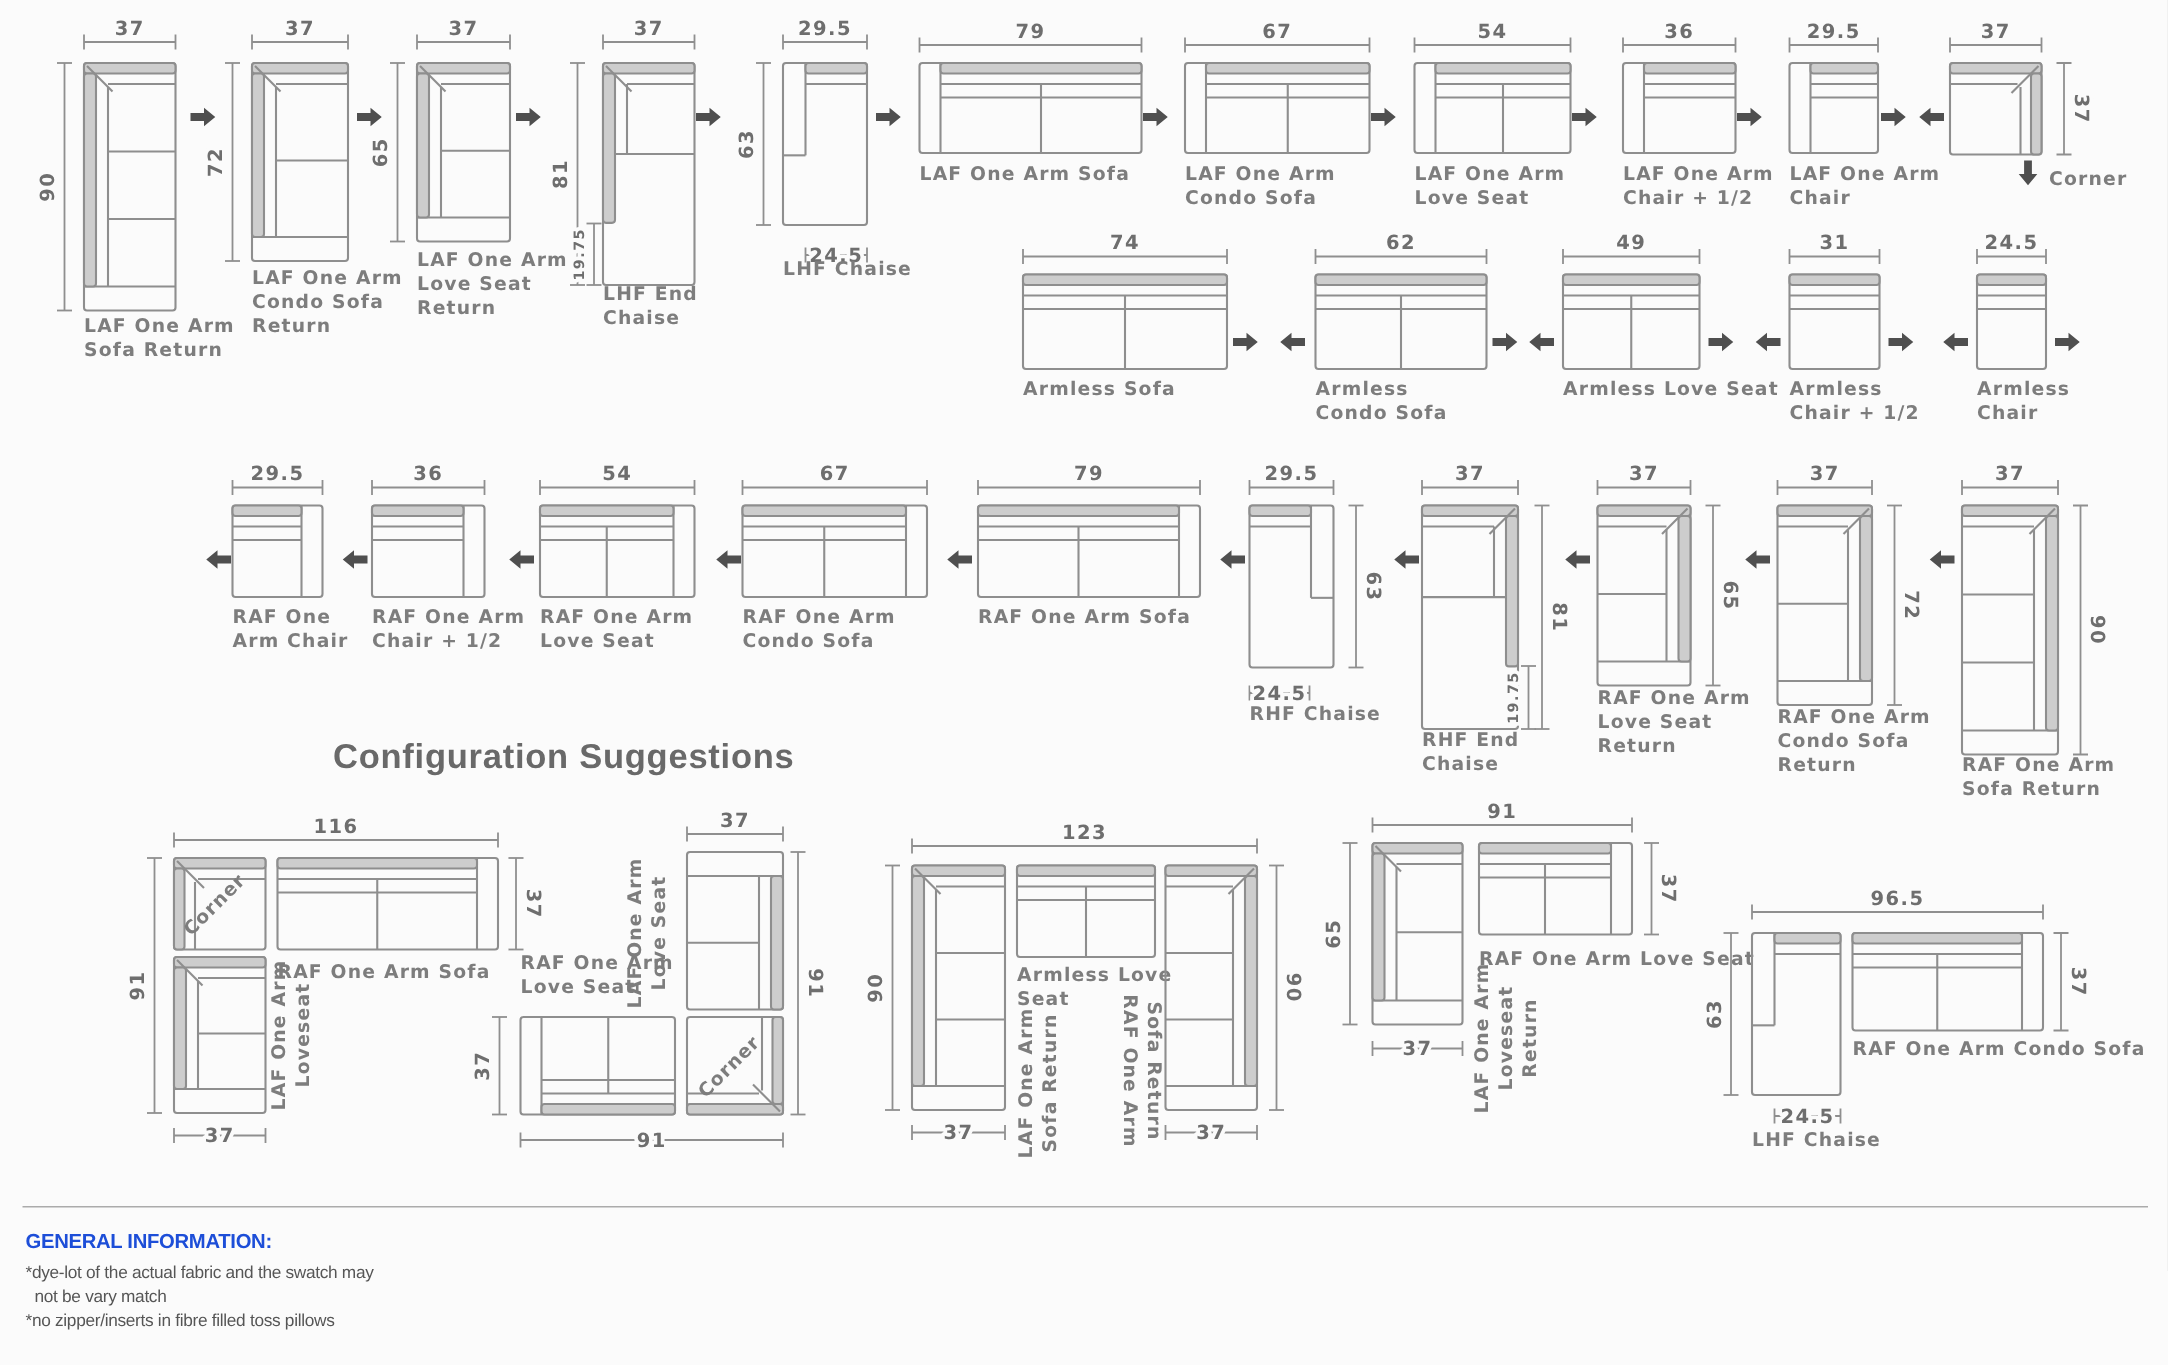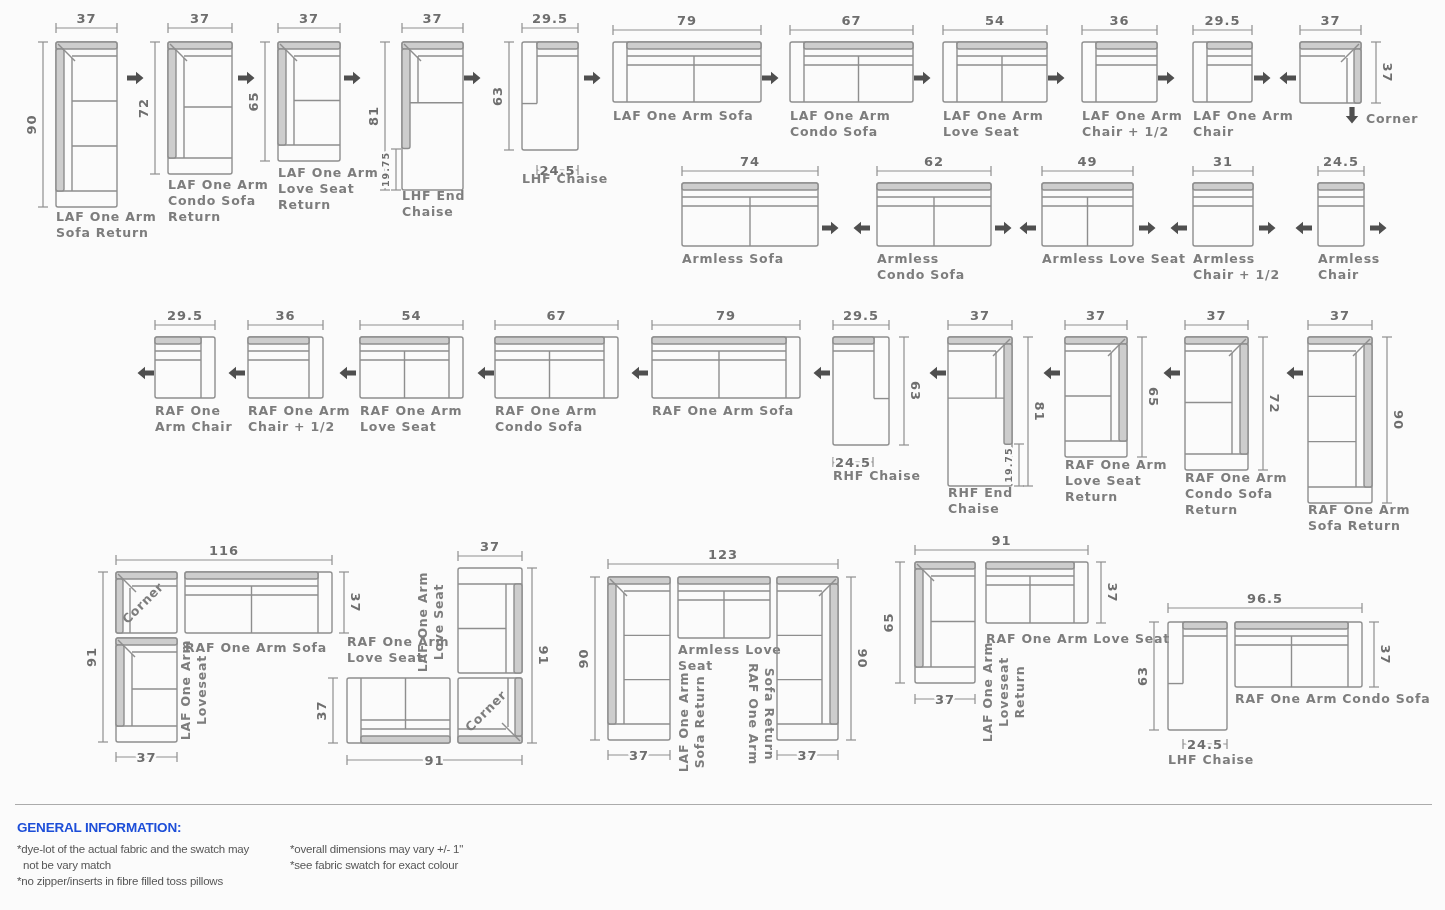--- a/index.html
+++ b/index.html
@@ -671,24 +671,21 @@
         <line x1="1374" y1="622" x2="1374" y2="687" stroke="#8f8f8f" stroke-width="1.2"></line>
         <line x1="1369" y1="622" x2="1379" y2="622" stroke="#8f8f8f" stroke-width="1.2"></line>
         <line x1="1369" y1="687" x2="1379" y2="687" stroke="#8f8f8f" stroke-width="1.2"></line>
         <text x="1381" y="654.5" fill="#6e6e6e" font-family="DejaVu Sans, sans-serif" font-weight="bold" font-size="13" letter-spacing="1" text-anchor="middle" transform="rotate(90 1381 654.5)" stroke="#fbfbfb" stroke-width="5" paint-order="stroke" stroke-linejoin="round">37</text>
         <line x1="1183" y1="744" x2="1227" y2="744" stroke="#8f8f8f" stroke-width="1.2"></line>
         <line x1="1183" y1="739" x2="1183" y2="749" stroke="#8f8f8f" stroke-width="1.2"></line>
         <line x1="1227" y1="739" x2="1227" y2="749" stroke="#8f8f8f" stroke-width="1.2"></line>
         <text x="1205" y="748.5" fill="#6e6e6e" font-family="DejaVu Sans, sans-serif" font-weight="bold" font-size="13" letter-spacing="1" text-anchor="middle" stroke="#fbfbfb" stroke-width="5" paint-order="stroke" stroke-linejoin="round">24.5</text>
       </g>
     </svg>
+  <div class="title">Configuration Suggestions</div>
   <div class="footer-rule"></div>
   <div class="footer-heading">GENERAL INFORMATION:</div>
   <div class="footer-col footer-col1">
     <div>*dye-lot of the actual fabric and the swatch may</div>
     <div>  not be vary match</div>
     <div>*no zipper/inserts in fibre filled toss pillows</div>
   </div>
-  <div class="footer-col footer-col2">
-    <div>*overall dimensions may vary +/- 1"</div>
-    <div>*see fabric swatch for exact colour</div>
-  </div>
 </div>
 
 </body></html>

